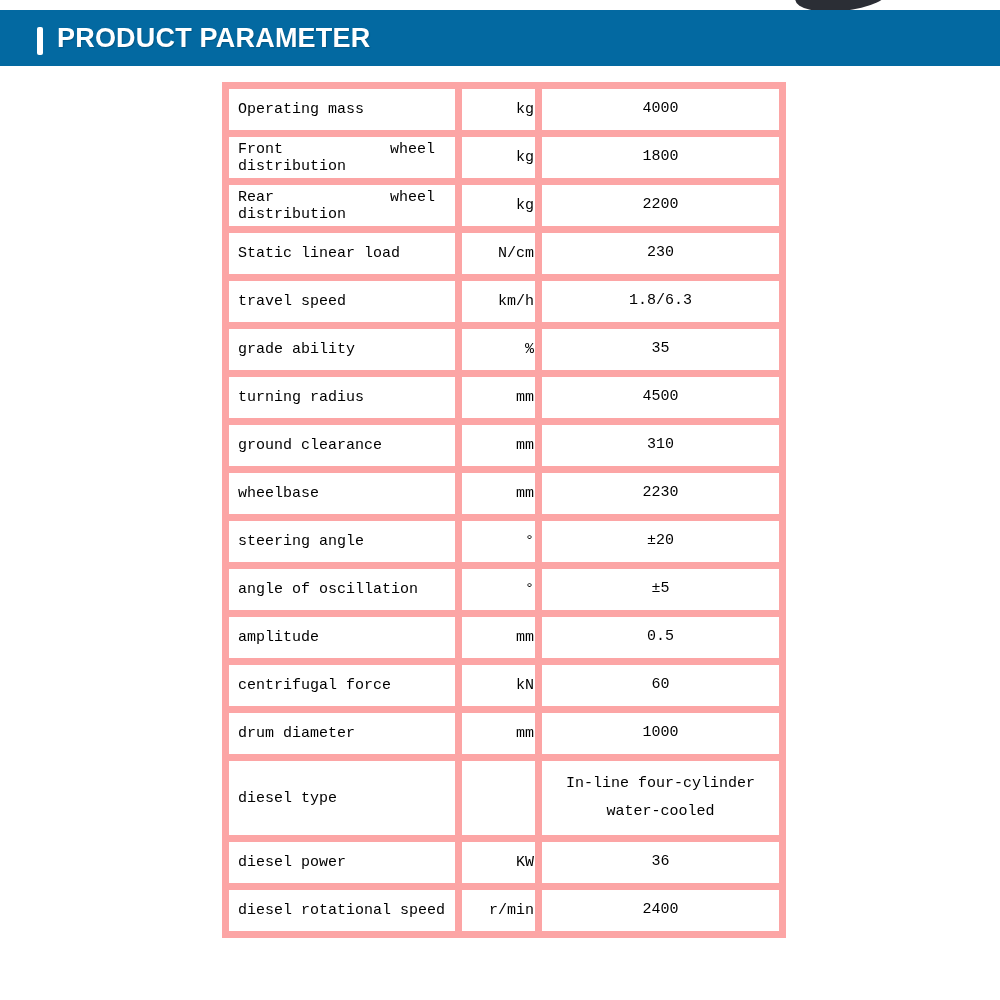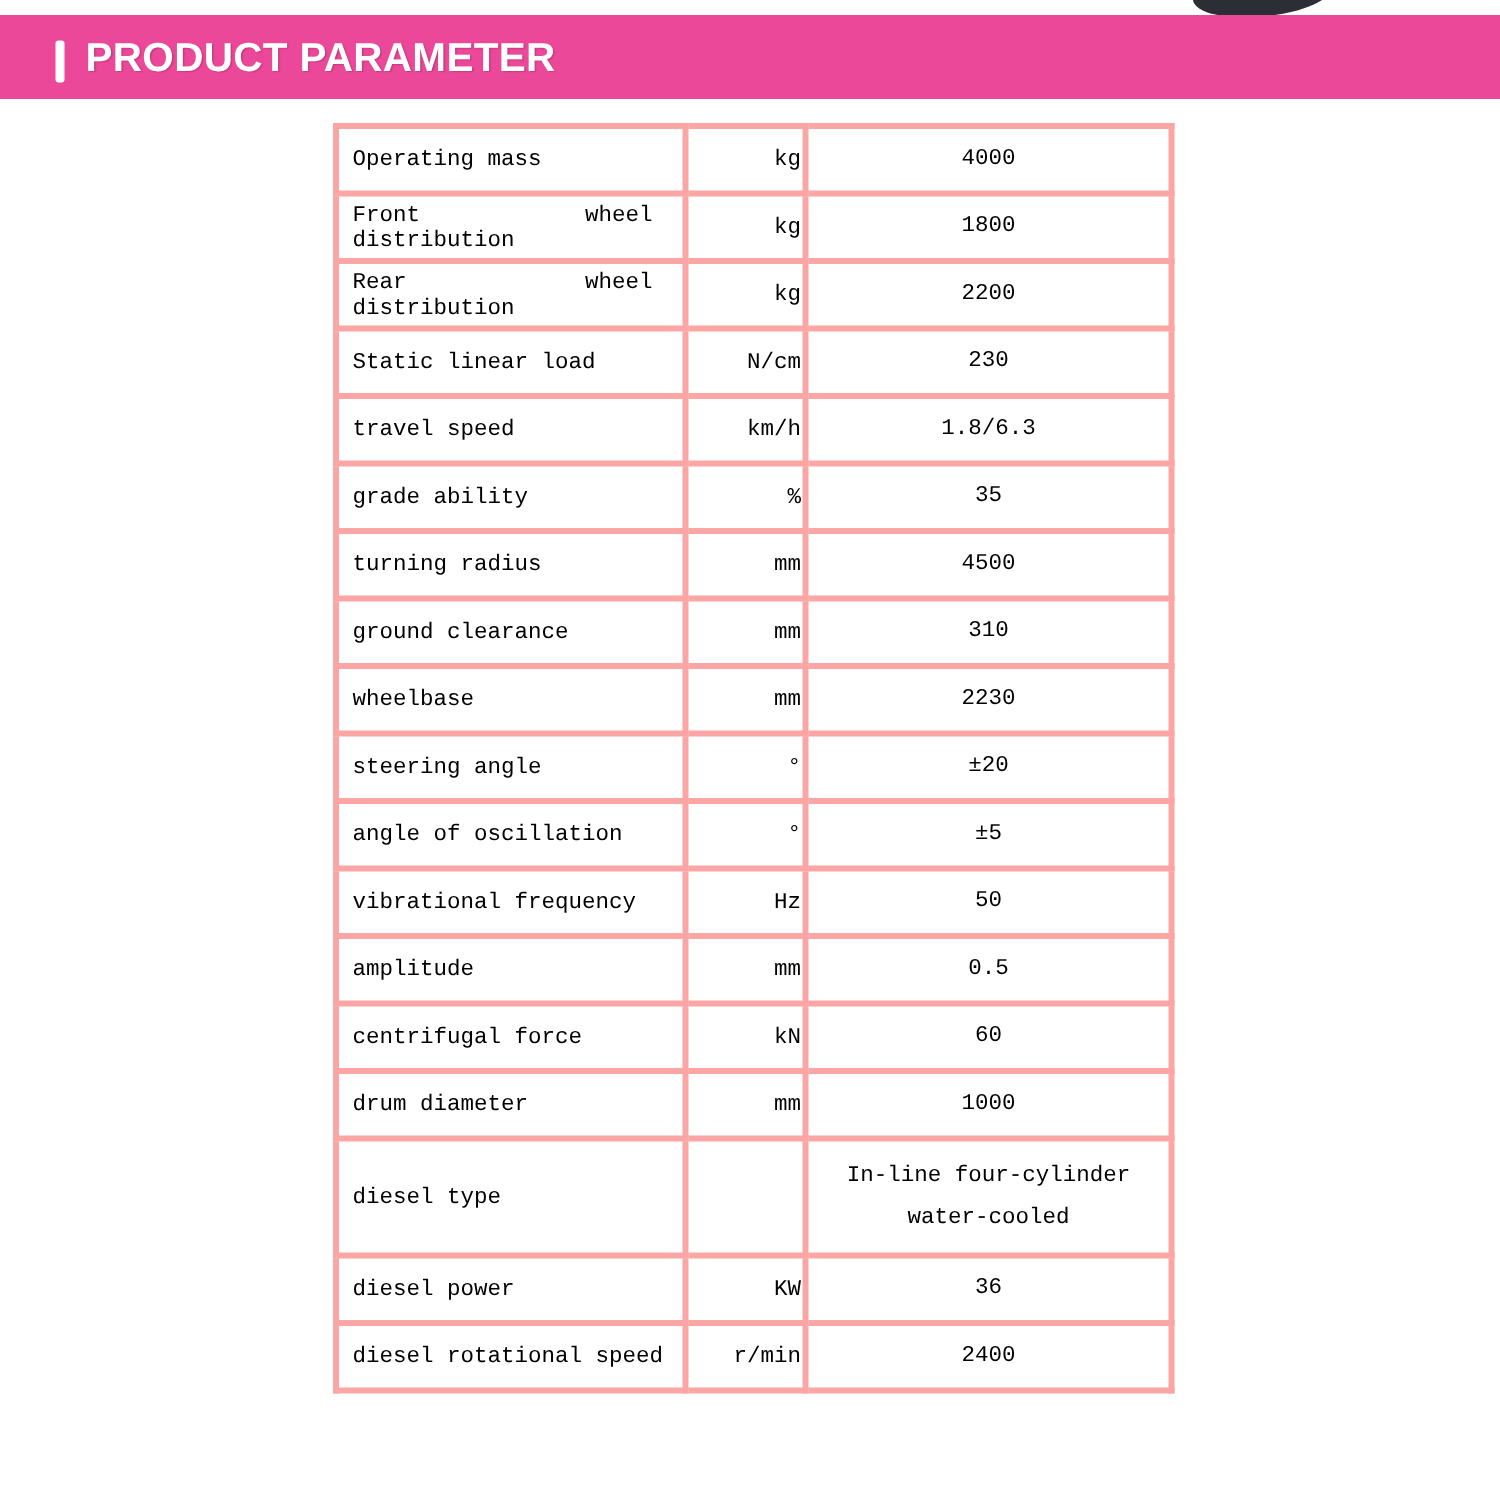--- a/index.html
+++ b/index.html
@@ -66,21 +66,21 @@
   .spec-table {
     position: absolute;
     left: 222px;
     top: 82px;
     width: 557px;
     border-collapse: collapse;
     table-layout: fixed;
     border: 3px solid #000000;
   }
   .spec-table td {
-    border: 4px solid #fca5a5;
+    border: 7px solid #fca5a5;
     font-family: "Liberation Mono", "DejaVu Sans Mono", monospace;
     font-size: 15px;
     color: #000000;
     height: 39px;
     vertical-align: middle;
     overflow: hidden;
   }
   .spec-table tr.tall td { height: 72px; margin-top: 41px; }
   .c-param {
     text-align: left;
@@ -101,21 +101,21 @@
     text-align: center;
     white-space: pre;
     line-height: 1.9;
   }
 </style>
 </head>
 <body>
 
 <div class="tire" style="background: rgb(43, 46, 53);"></div>
 
-<div class="header-bar" style="background: #ec4899;">
+<div class="header-bar" style="background: #0369a1;">
   <div class="header-accent"></div>
   <div class="header-title">PRODUCT PARAMETER</div>
 </div>
 
 <table class="spec-table">
   <colgroup>
     <col style="width:233px">
     <col style="width:80px">
     <col style="width:244px">
   </colgroup>
@@ -169,25 +169,20 @@
         <td class="c-param">steering angle</td>
         <td class="c-unit">°</td>
         <td class="c-value">±20</td>
       </tr>
       <tr>
         <td class="c-param">angle of oscillation</td>
         <td class="c-unit">°</td>
         <td class="c-value">±5</td>
       </tr>
       <tr>
-        <td class="c-param">vibrational frequency</td>
-        <td class="c-unit">Hz</td>
-        <td class="c-value">50</td>
-      </tr>
-      <tr>
         <td class="c-param">amplitude</td>
         <td class="c-unit">mm</td>
         <td class="c-value">0.5</td>
       </tr>
       <tr>
         <td class="c-param">centrifugal force</td>
         <td class="c-unit">kN</td>
         <td class="c-value">60</td>
       </tr>
       <tr>

